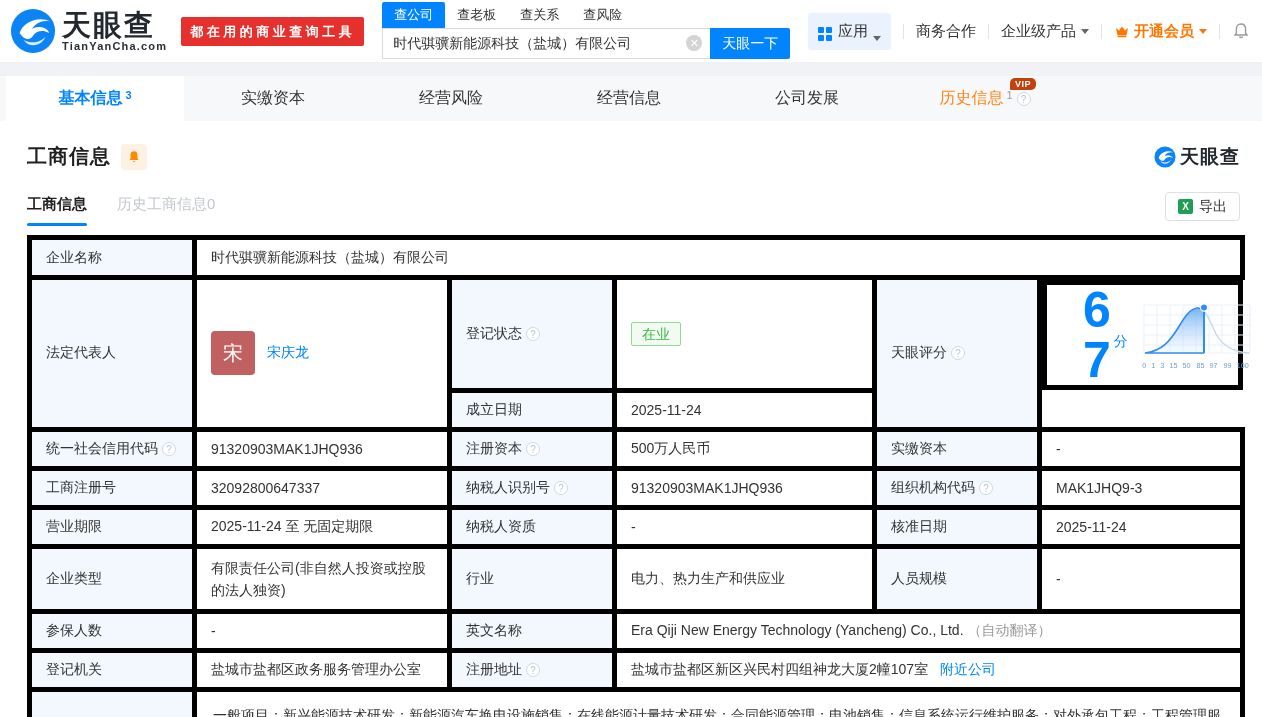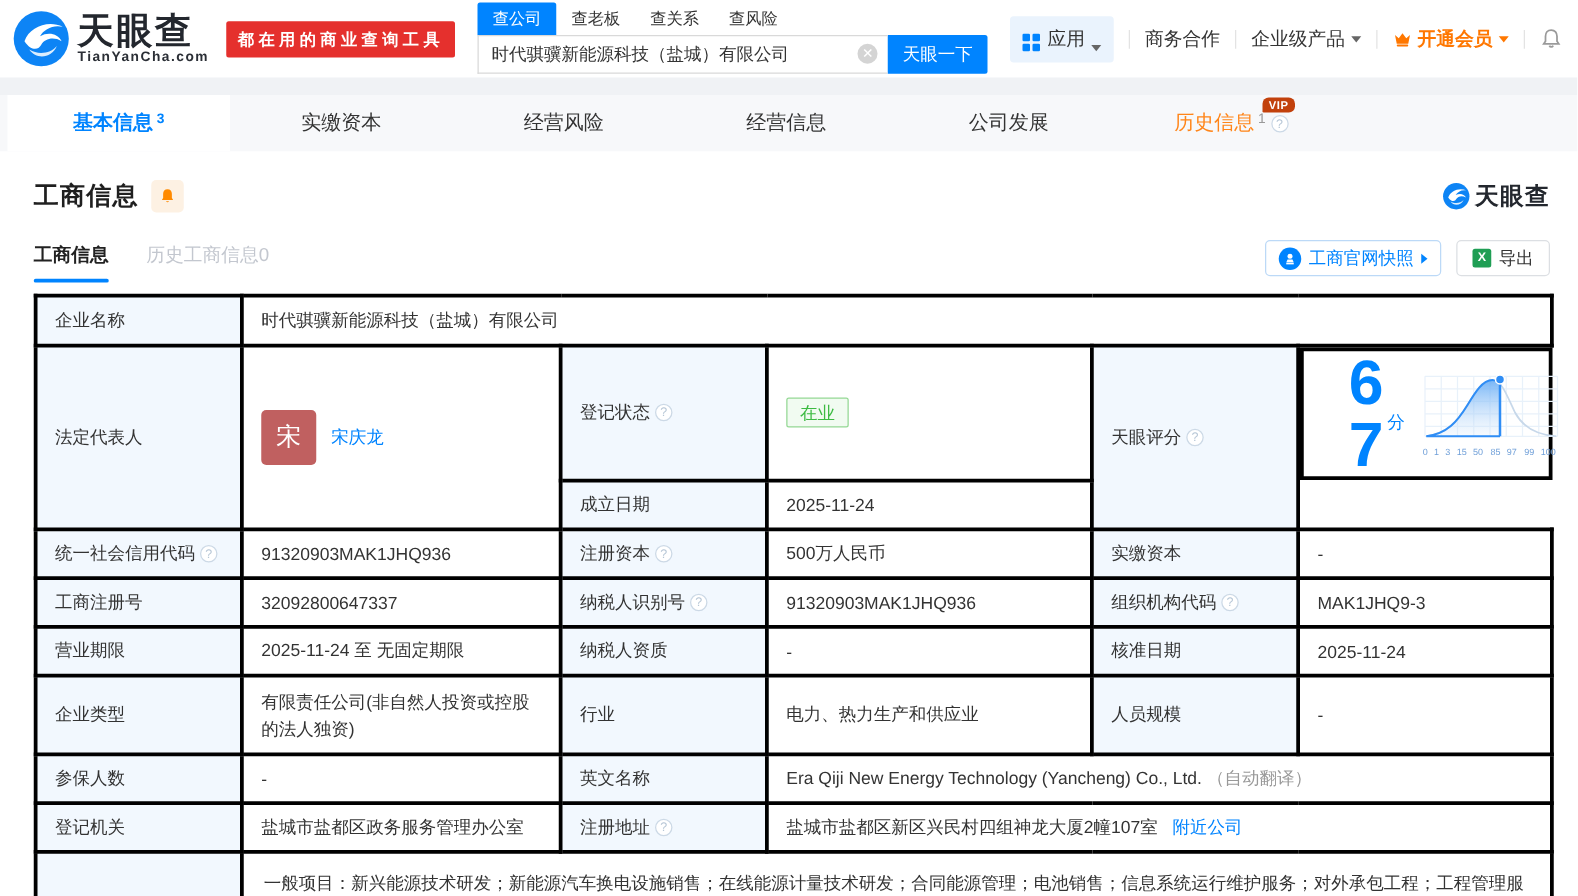--- a/index.html
+++ b/index.html
@@ -64,21 +64,21 @@
   .subtab.inactive { color:#c3c7cf; margin-left:30px; }
   .subtab-actions { margin-left:auto; display:flex; align-items:center; margin-bottom:8px; }
   .btn-snapshot { display:flex; align-items:center; border:1px solid #bcd9f7; color:#0084ff; font-size:14px; height:29px; padding:0 10px; border-radius:4px; background:#fff; cursor:pointer; }
   .stamp-icon { width:18px; height:18px; border-radius:50%; background:#0084ff; margin-right:6px; display:flex; align-items:center; justify-content:center; }
   .arrow-r { display:inline-block; width:0; height:0; border-top:4px solid transparent; border-bottom:4px solid transparent; border-left:5px solid #0084ff; margin-left:6px; }
   .btn-export { display:flex; align-items:center; border:1px solid #dcdfe3; color:#333; font-size:14px; height:29px; padding:0 12px; border-radius:4px; background:#fff; margin-left:12px; cursor:pointer; }
   .xls-icon { width:15px; height:15px; background:#1f9e54; color:#fff; border-radius:2px; font-size:10px; font-weight:bold; line-height:15px; text-align:center; margin-right:6px; }
 
   
   table.info { border-collapse:collapse; width:1213px; margin-top:6px; table-layout:fixed; }
-  table.info td { border:3px solid #000000; font-size:14px; color:#333; padding:8px 14px; vertical-align:middle; word-break:break-all; }
+  table.info td { border:5px solid #000000; font-size:14px; color:#333; padding:8px 14px; vertical-align:middle; word-break:break-all; }
   td.lbl { background:#f2f8fe; color:#333; }
   td.lbl .lbl-inner { display:flex; align-items:center; }
   .h40 { height:40px; } .h39 { height:39px; } .h60 { height:60px; }
   .link { color:#0084ff; cursor:pointer; text-decoration:none; }
   .status-badge { display:inline-block; color:#3dbb43; background:#f1fbf1; border:1px solid #94d894; border-radius:2px; padding:2px 10px; font-size:14px; line-height:18px; }
   .rep-cell { display:flex; align-items:center; }
   .avatar { width:44px; height:44px; background:#c06060; color:#fff; font-size:20px; border-radius:4px; display:flex; align-items:center; justify-content:center; flex:0 0 auto; }
   .rep-name { margin-left:12px; }
   .score-cell { display:flex; align-items:center; justify-content:flex-start; padding:0 10px 0 20px !important; }
   .score-num { font-size:50px; font-weight:bold; color:#0084ff; line-height:1;margin-left:16px; }
@@ -214,31 +214,20 @@
   </div>
 
   <div class="subtab-row">
     <div class="subtab active">
       <span>工商信息</span>
     </div>
     <div class="subtab inactive">
       <span>历史工商信息</span><span>0</span>
     </div>
     <div class="subtab-actions">
-      <button class="btn-snapshot">
-        <span class="stamp-icon">
-          <svg width="10" height="10" viewBox="0 0 10 10">
-              <circle cx="5" cy="3" r="2" fill="#fff"></circle>
-              <path d="M2 8 L8 8 L7 5.5 L3 5.5 Z" fill="#fff"></path>
-              <rect x="2" y="8.4" width="6" height="1.1" fill="#fff"></rect>
-            </svg>
-        </span>
-        <span>工商官网快照</span>
-        <span class="arrow-r"></span>
-      </button>
       <button class="btn-export">
         <span class="xls-icon">X</span>
         <span>导出</span>
       </button>
     </div>
   </div>
 
   <table class="info">
     <colgroup>
       <col style="width:165px">

